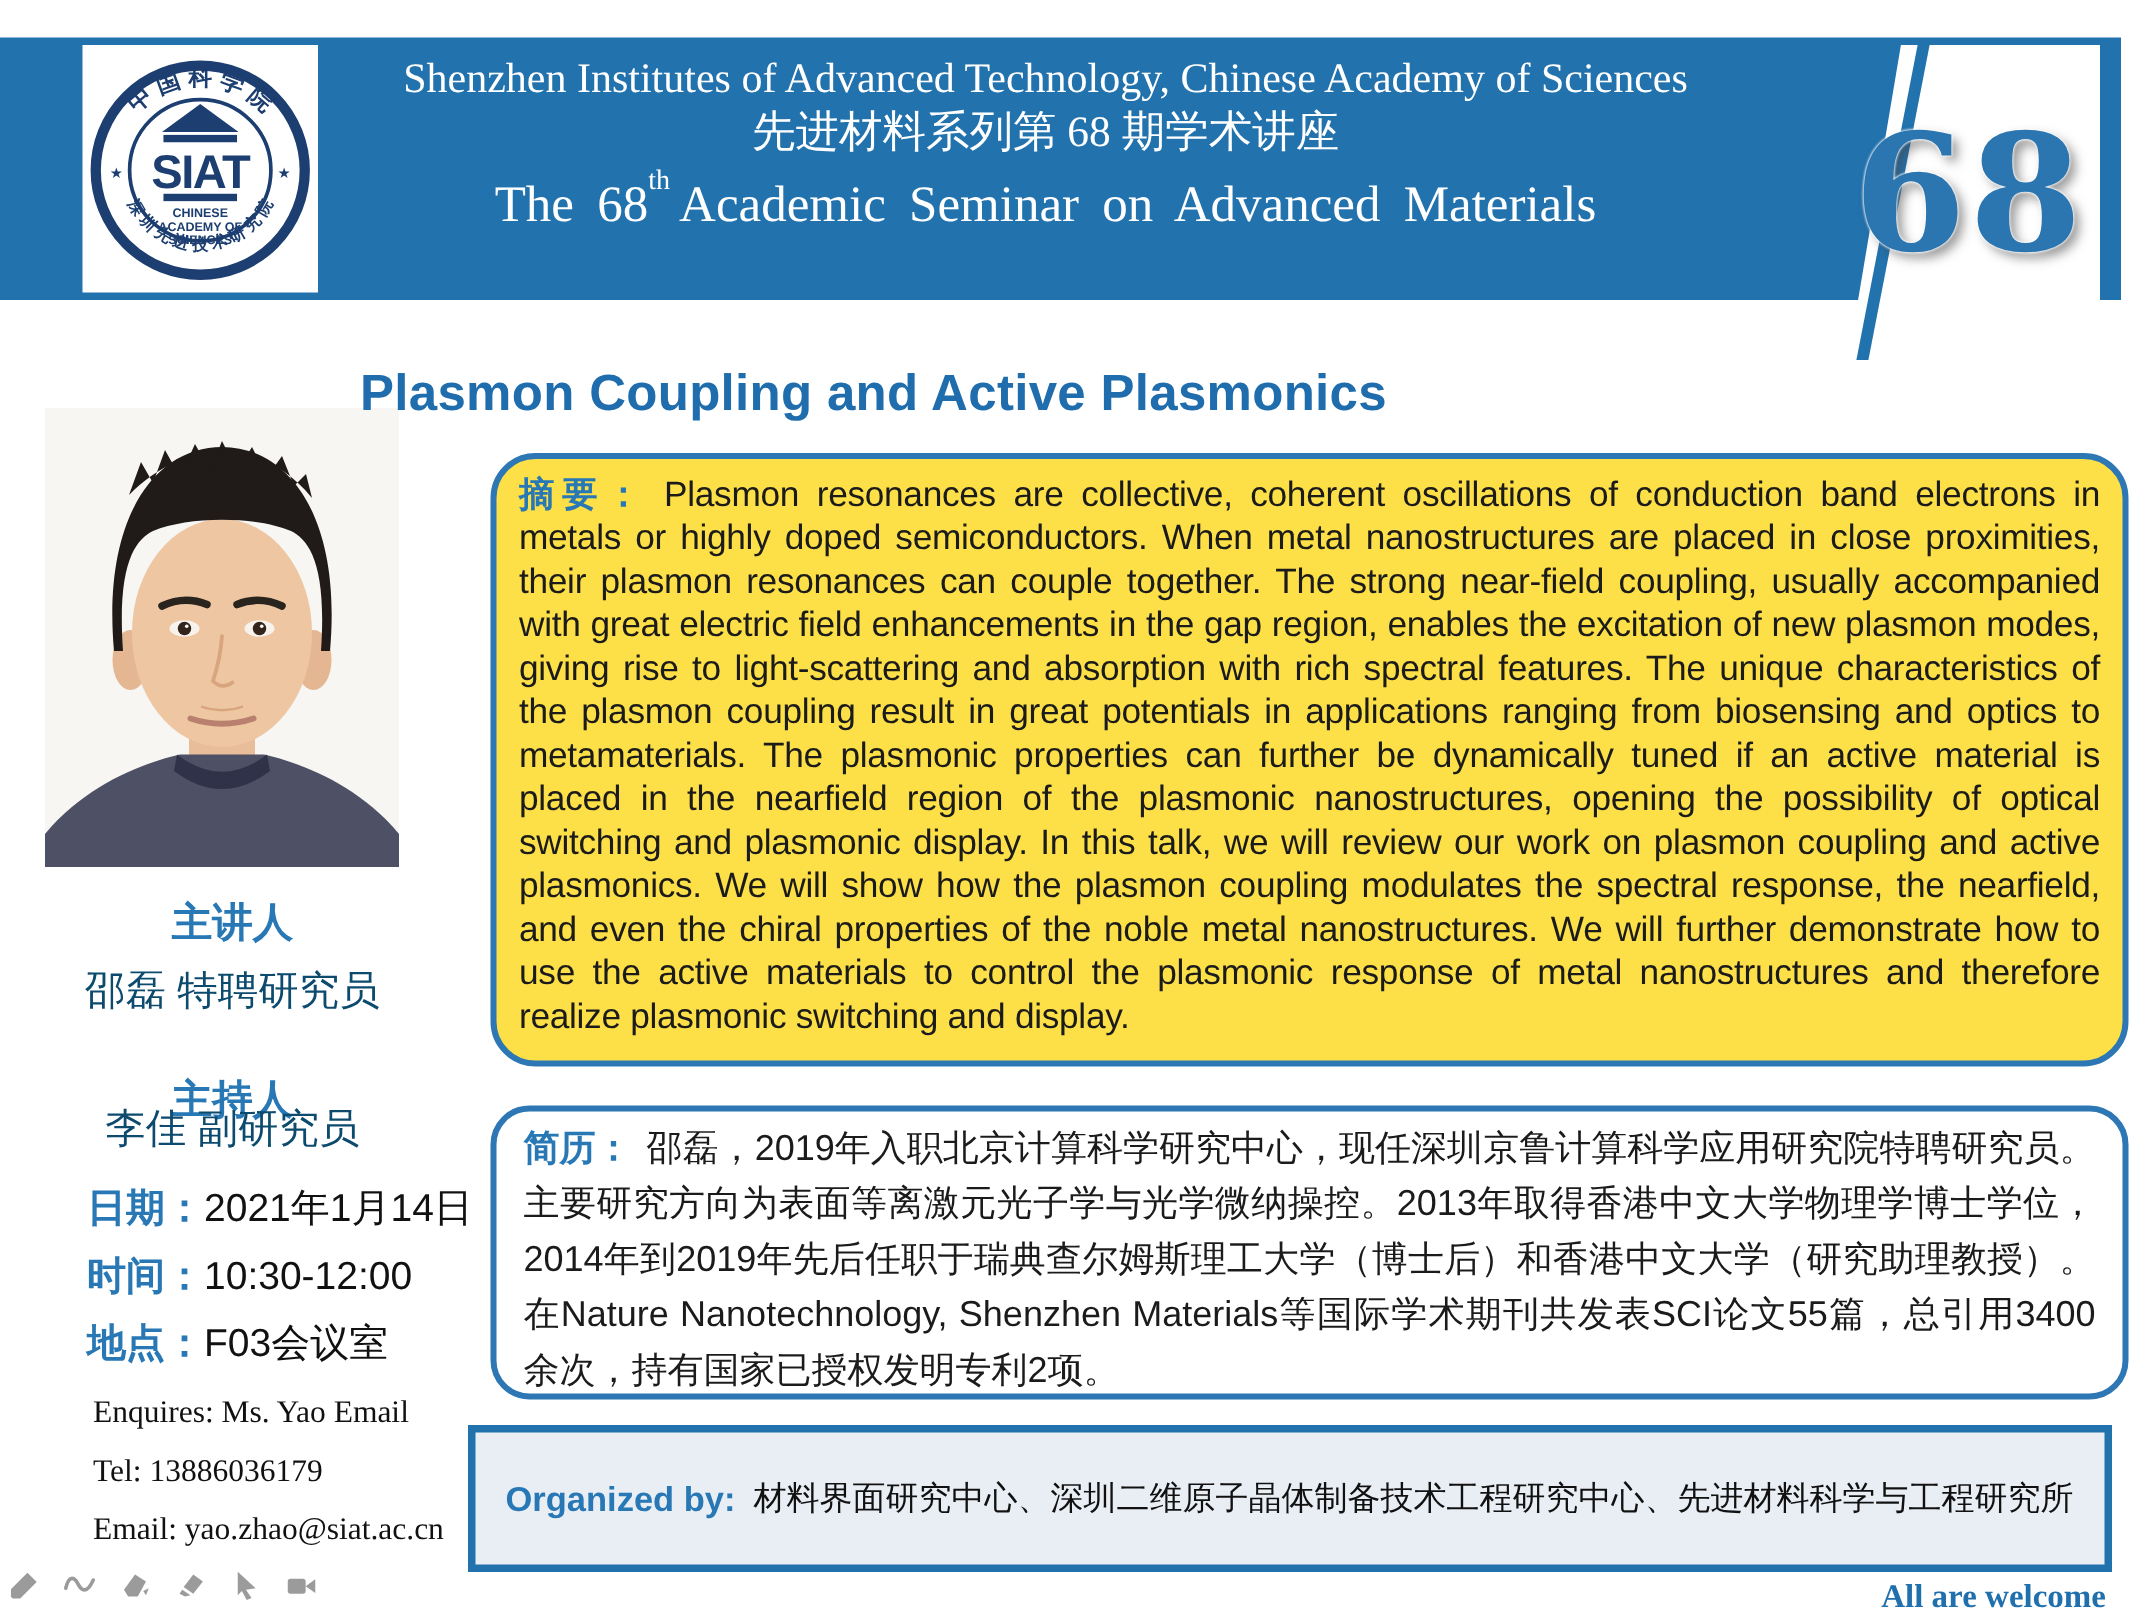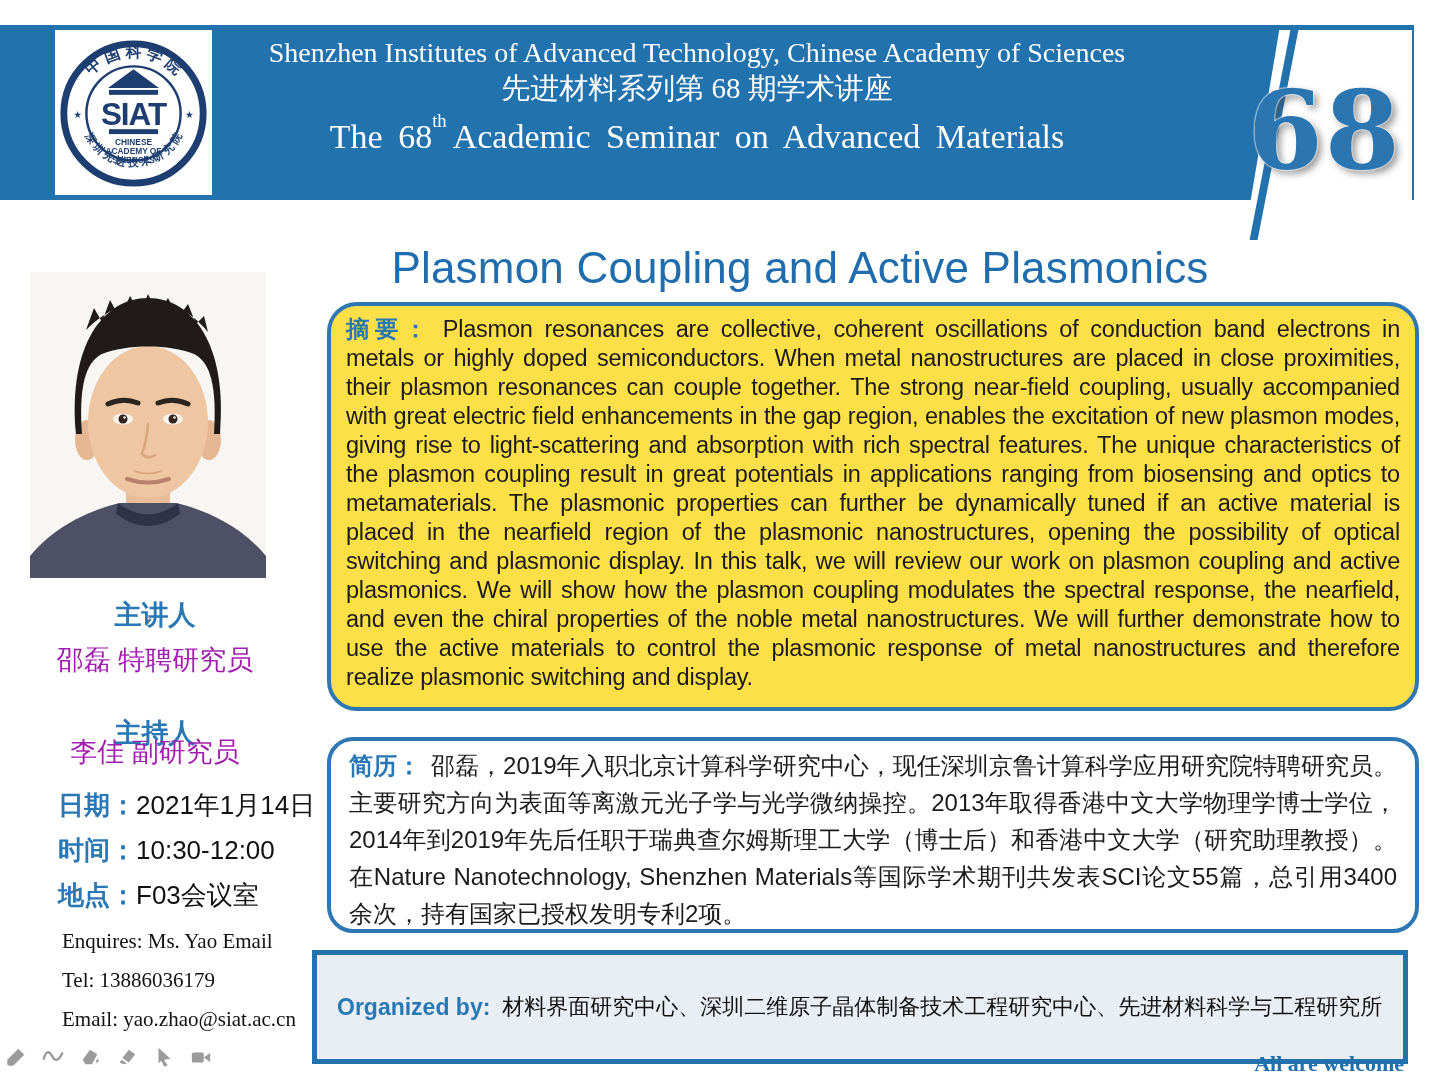--- a/index.html
+++ b/index.html
@@ -11,71 +11,71 @@
   .logo-box { position:absolute; left:55px; top:5px; width:157px; height:165px; background:#fff; }
   .logo-box svg { width:100%; height:100%; display:block; }
   .banner-text { position:absolute; left:215px; right:235px; top:10px; text-align:center;
                  color:#fff; font-family:"Liberation Serif", serif; }
   .bt-line1 { font-size:29px; line-height:37px; }
   .bt-line2 { font-size:28px; line-height:35px; }
   .bt-line3 { font-size:29px; line-height:37px; }
   .bt-line4 { font-size:34px; line-height:45px; word-spacing:7px; }
   .bt-line4 sup { font-size:0.55em; position:relative; top:-0.5em; margin-right:6px; }
 
-  .badge { position:absolute; top:5px; right:2px; width:168px; height:210px; }
+  .badge { position:absolute; top:5px; right:14px; width:168px; height:210px; }
   .badge-panel { position:absolute; inset:0; background:#fff;
                  clip-path:polygon(21% 0, 100% 0, 100% 100%, 0 100%); }
   .badge-stripe { position:absolute; left:26px; top:0; bottom:0; width:8px; background:#2272AE;
                   transform:skewX(-11deg); }
   .badge-num { position:absolute; right:10px; top:50%; transform:translateY(-54%);
                font-family:"DejaVu Serif", serif; font-weight:bold; font-size:108px;
                color:#2B76B1; letter-spacing:2px;
                text-shadow:0 0 2px #fff, 0 0 2px #fff, 4px 4px 7px rgba(70,70,70,.55); }
 
   
   .photo { position:absolute; left:30px; top:272px; width:236px; height:306px; }
   .photo svg { width:100%; height:100%; display:block; }
 
   .leftcol-line { position:absolute; left:0; width:310px; text-align:center; }
   .role-label { font-size:27px; font-weight:bold; color:#2878B5; }
-  .person-name { font-size:27px; color:#a21caf; }
+  .person-name { font-size:27px; color:#0c4a6e; }
   .pos-speaker-label { top:597px; }
   .pos-speaker-name  { top:642px; }
   .pos-host-label    { top:689px;margin-top:26px; }
   .pos-host-name     { top:734px; }
 
   .details { position:absolute; left:58px; top:783px; }
   .detail-row { font-size:26px; line-height:45px; white-space:nowrap; }
   .detail-row .dl { font-weight:bold; color:#2878B5; }
   .detail-row .dv { color:#111; }
 
   .contact { position:absolute; left:62px; top:922px; font-family:"Liberation Serif", serif; }
   .contact-row { font-size:21px; line-height:39px; color:#111; white-space:nowrap; }
 
   .toolbar { position:absolute; left:5px; top:1046px; display:flex; gap:15px; align-items:center; }
   .tool { width:22px; height:22px; cursor:pointer; }
   .tool svg { width:22px; height:22px; display:block; }
 
   
-  .talk-title { position:absolute; left:240px; width:1120px; top:243px; text-align:center;
-                font-size:44px; font-weight:normal; color:#1F6DAD; letter-spacing:0.2px; }
+  .talk-title { position:absolute; left:240px; width:1120px; top:243px; 
+                font-size:34px; font-weight:bold; color:#1F6DAD; letter-spacing:0.2px; }
 
   .abstract-box { position:absolute; left:327px; top:302px; width:1092px; height:409px;
                   box-sizing:border-box; background:#fde047; border:4px solid #2D77B4;
                   border-radius:30px; padding:9px 15px; }
   .abstract-text { font-size:23.5px; line-height:29px; color:#1b1b1b; text-align:justify;
                    letter-spacing:-0.2px; }
   .inline-label { color:#2878B5; font-weight:bold; margin-right:10px; letter-spacing:0; }
 
   .bio-box { position:absolute; left:327px; top:737px; width:1092px; height:196px;
              box-sizing:border-box; background:#fff; border:4px solid #2D77B4;
              border-radius:26px; padding:6px 18px; }
   .bio-text { font-size:24px; line-height:37px; color:#1b1b1b; text-align:justify; }
 
-  .org-box { position:absolute; left:312px; top:950px; width:1096px; height:114px;
+  .org-box { position:absolute; left:312px; top:950px; width:1096px; height:98px;
              box-sizing:border-box; background:#E9EEF5; border:5px solid #2272AE;
              display:flex; align-items:center; padding-left:20px; }
   .org-label { font-size:23px; font-weight:bold; color:#2878B5; white-space:nowrap; }
   .org-body  { font-size:22px; color:#111; margin-left:12px; }
 
   .welcome { position:absolute; right:32px; top:1051px; font-family:"Liberation Serif", serif;
              font-weight:bold; font-size:22px; color:#2070AD; }
 </style>
 </head>
 <body>

